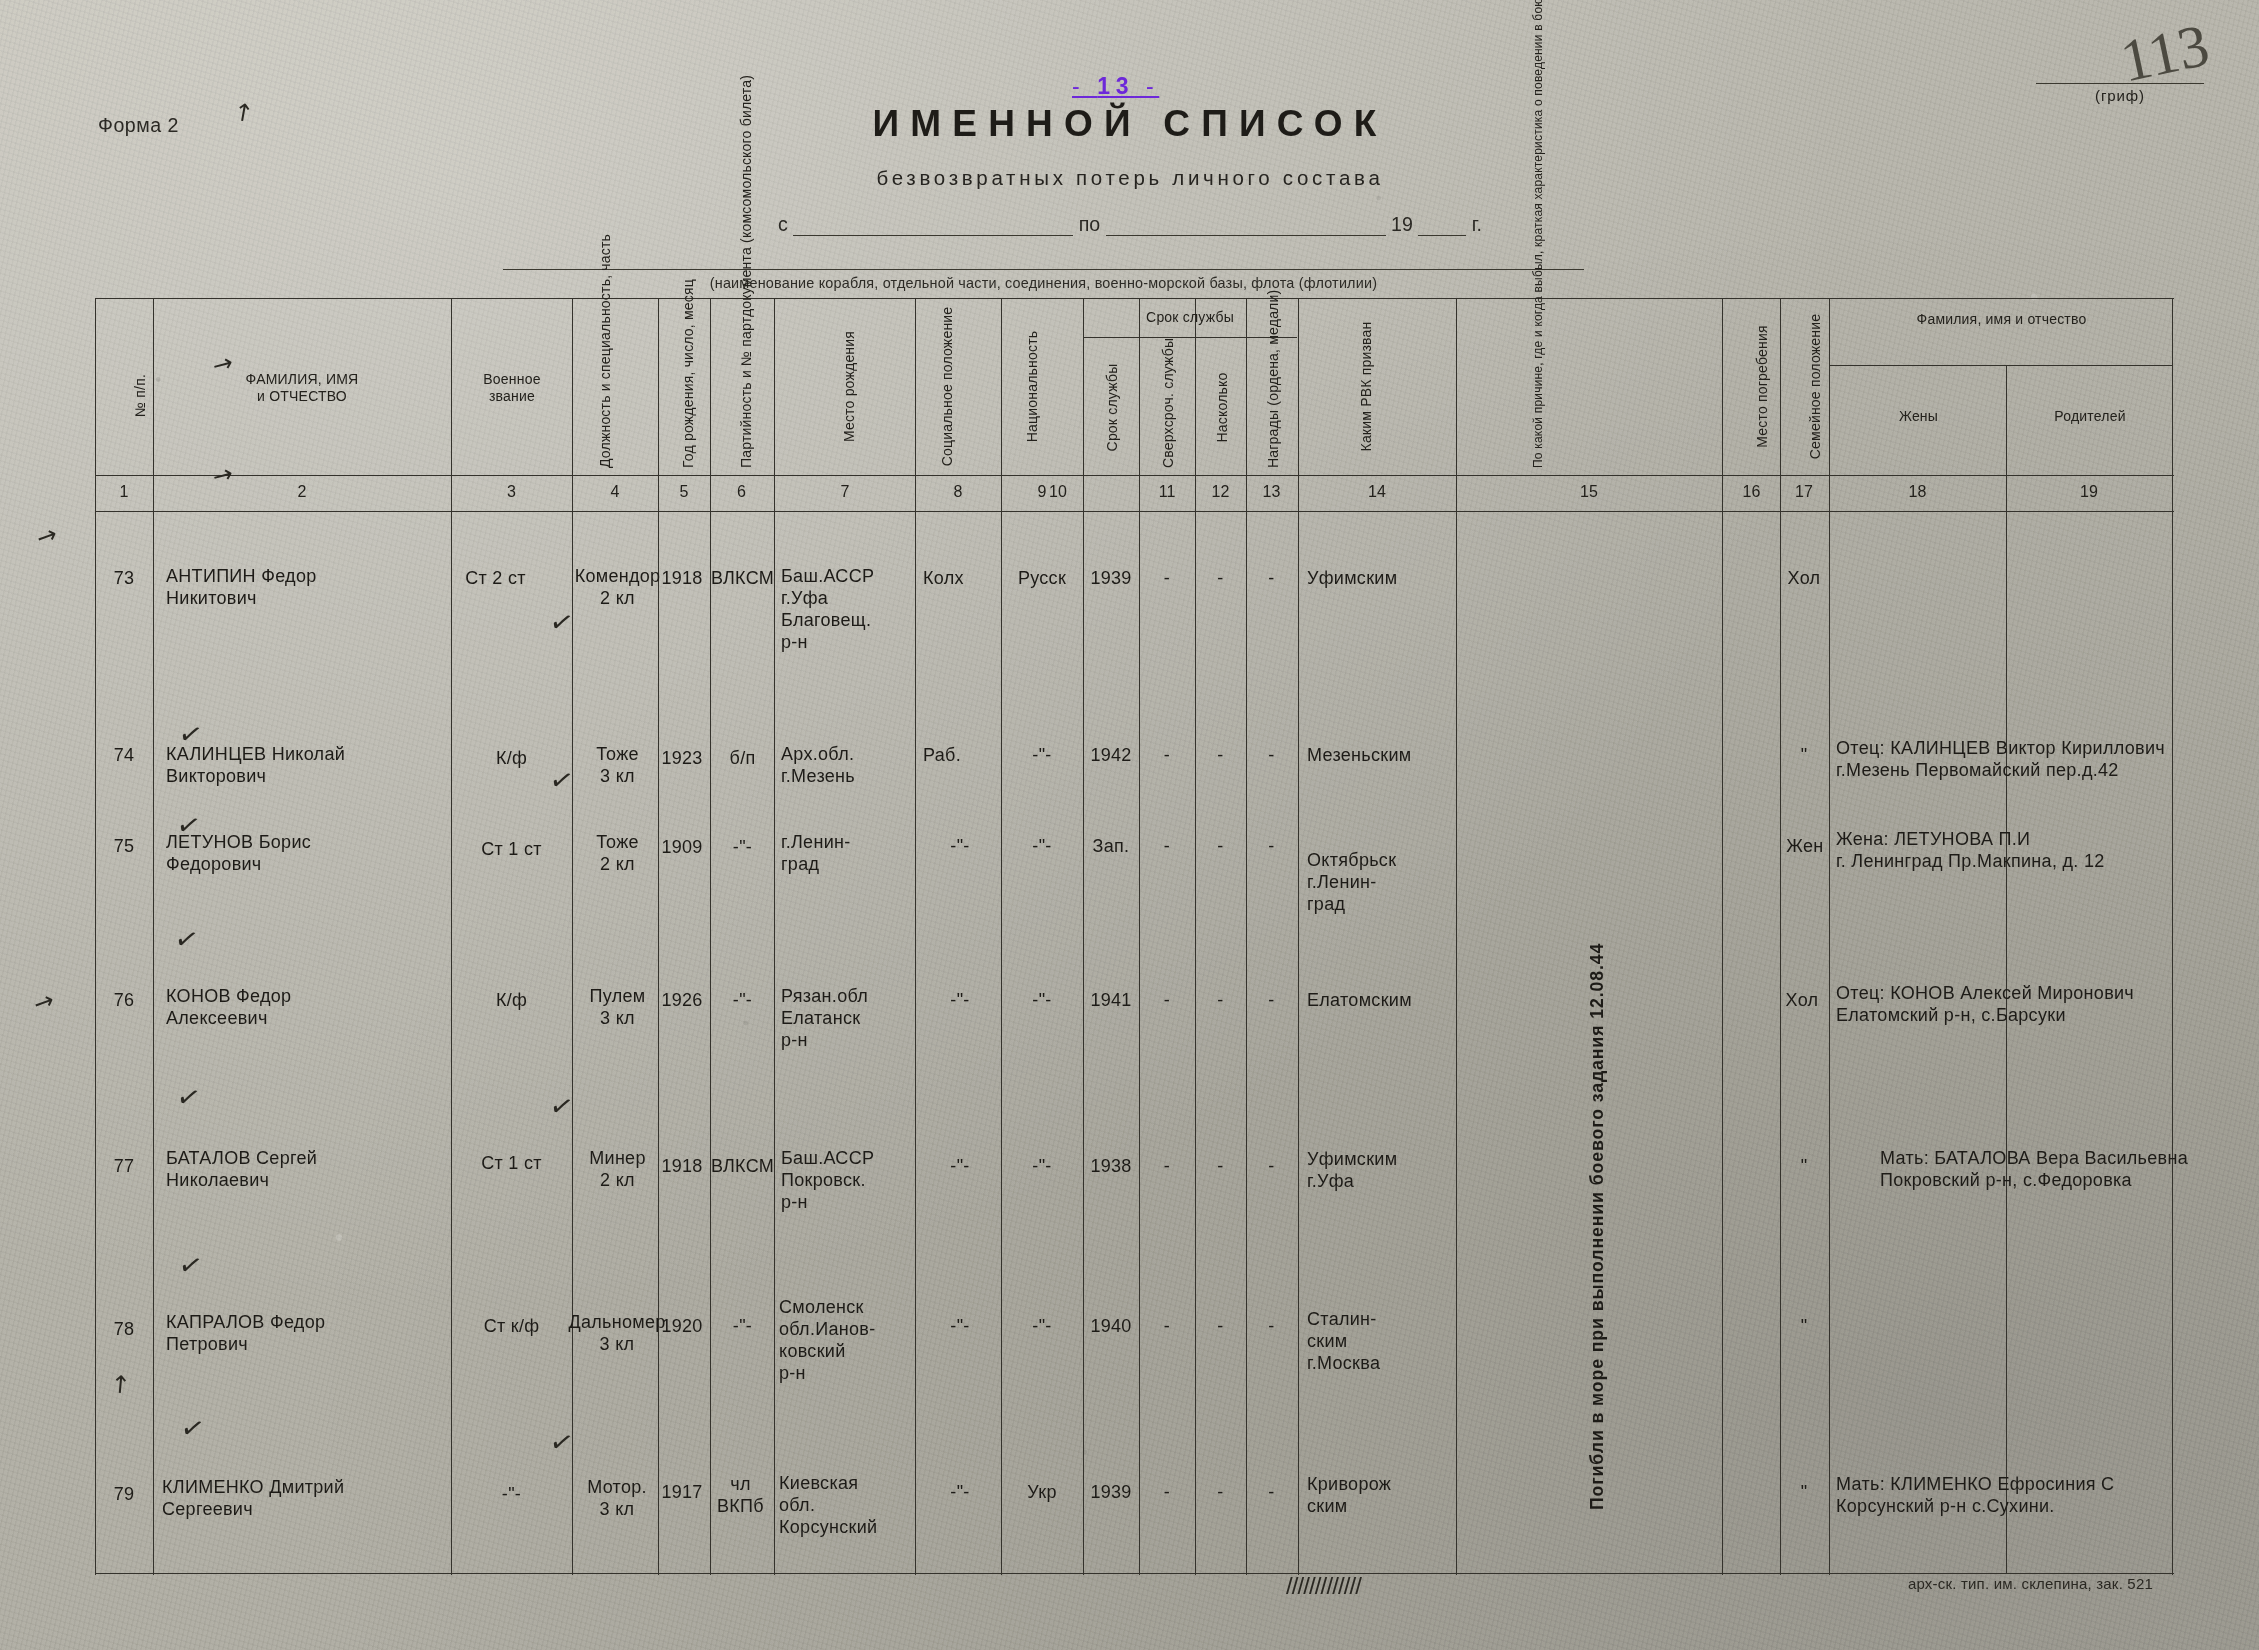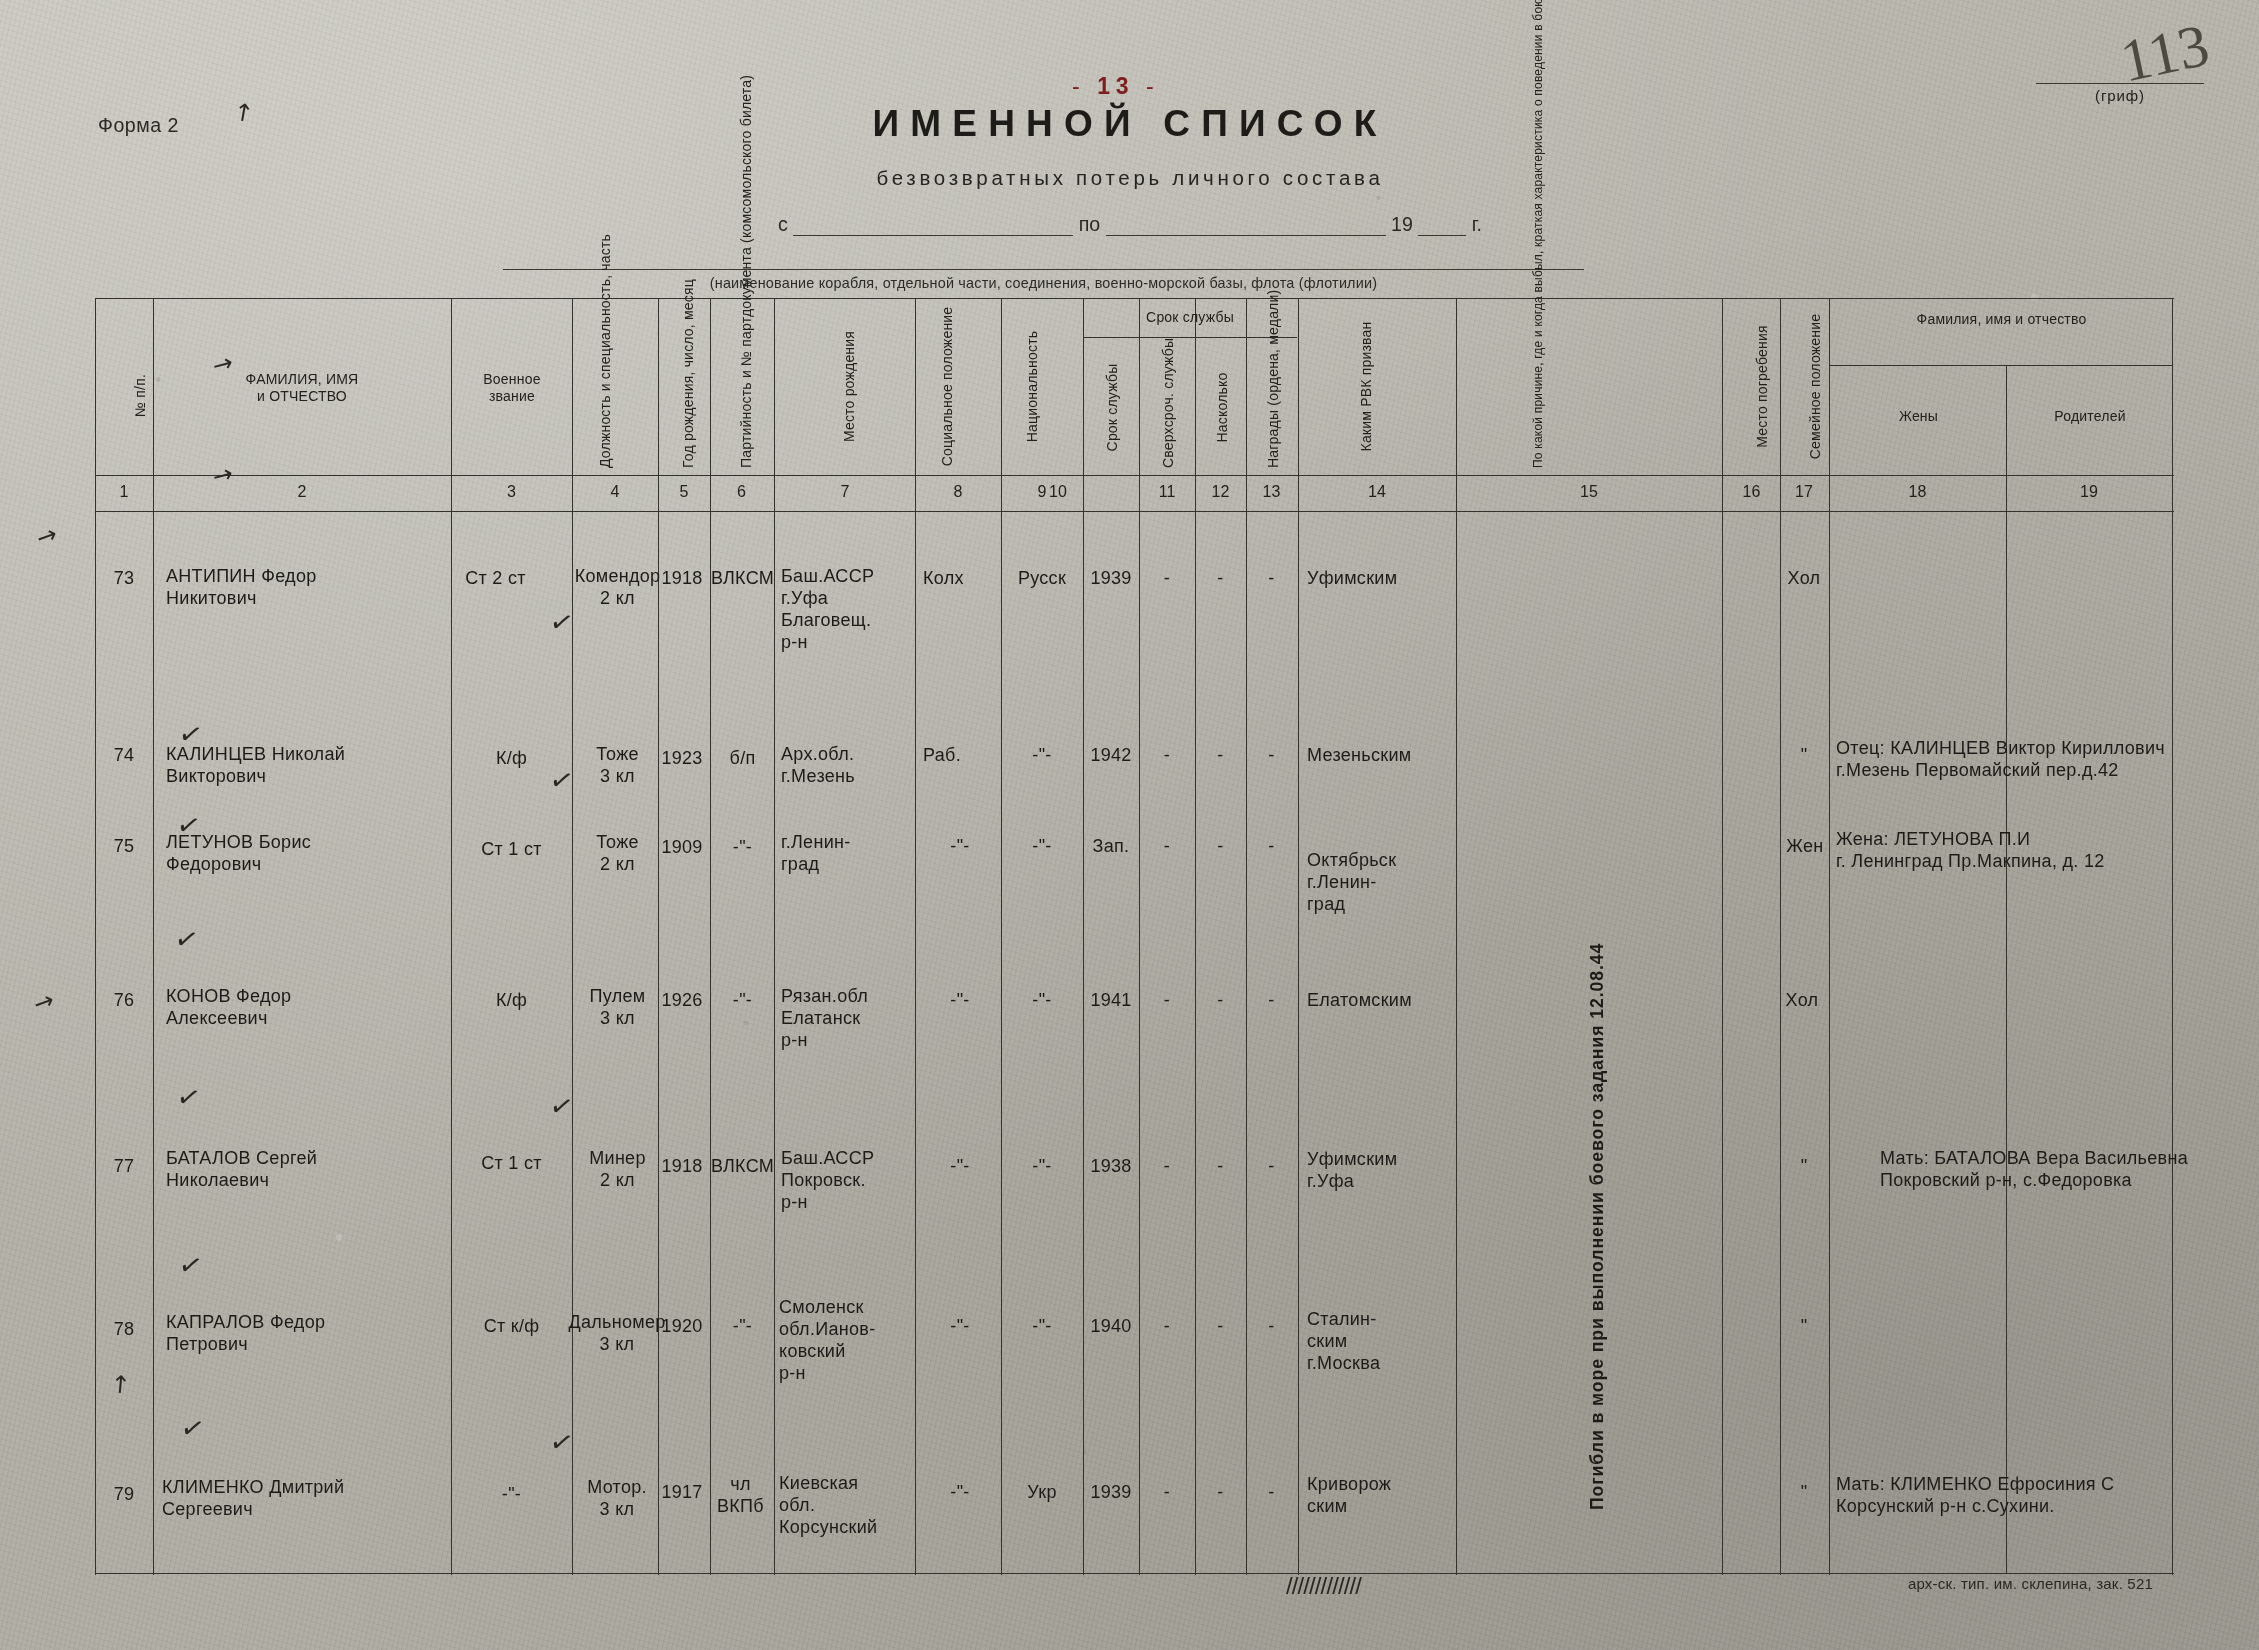--- a/index.html
+++ b/index.html
@@ -31,21 +31,21 @@
       radial-gradient(circle at 82% 47%, rgba(0,0,0,.09) 0 1.9px, transparent 2.8px),
       radial-gradient(circle at 48% 88%, rgba(0,0,0,.07) 0 1.9px, transparent 2.8px),
       radial-gradient(circle at 15% 75%, rgba(255,255,255,.18) 0 2.8px, transparent 3.7px),
       radial-gradient(circle at 90% 18%, rgba(255,255,255,.15) 0 2.8px, transparent 3.7px);
     pointer-events:none;
   }
   .sheet{position:absolute;inset:0;}
 
   
   .forma{position:absolute;left:98px;top:114px;font-size:19.6px;letter-spacing:0.5px;color:#2b2924;}
-  .pagenum{position:absolute;left:1072px;top:73px;font-size:23px;letter-spacing:5.6px;font-weight:bold;color:#7f1d1d;}
+  .pagenum{position:absolute;left:1072px;top:73px;font-size:23px;letter-spacing:5.6px;font-weight:bold;color:#6d28d9;text-decoration:underline;}
   .pagenum .dash{font-weight:normal;}
   .title{
     position:absolute;left:0;right:0;top:103px;text-align:center;
     font-size:37px;letter-spacing:11.2px;font-weight:bold;color:#1e1c18;
   }
   .subtitle{
     position:absolute;left:0;right:0;top:166px;text-align:center;
     font-size:20.5px;letter-spacing:3.7px;color:#262420;
   }
   .period{
@@ -294,20 +294,22 @@
 Елатанск
 р-н</div>
     <div class="cell c" style="left:824px;top:692px;width:82px;">-"-</div>
     <div class="cell c" style="left:906px;top:692px;width:82px;">-"-</div>
     <div class="cell c" style="left:988px;top:692px;width:56px;">1941</div>
     <div class="cell c" style="left:1044px;top:692px;width:56px;">-</div>
     <div class="cell c" style="left:1100px;top:692px;width:51px;">-</div>
     <div class="cell c" style="left:1151px;top:692px;width:51px;">-</div>
     <div class="cell" style="left:1212px;top:692px;width:154px;white-space:pre-line;">Елатомским</div>
     <div class="cell c" style="left:1678px;top:692px;width:58px;">Хол</div>
+    <div class="cell" style="left:1741px;top:685px;width:373px;white-space:pre-line;">Отец: КОНОВ Алексей Миронович
+Елатомский р-н, с.Барсуки</div>
 
     <div class="cell c" style="left:0;top:858px;width:58px;">77</div>
     <div class="cell" style="left:71px;top:850px;width:280px;white-space:pre-line;">БАТАЛОВ Сергей
         Николаевич</div>
     <div class="cell c" style="left:356px;top:855px;width:121px;">Ст 1 ст</div>
     <div class="cell c" style="left:474px;top:850px;width:97px;white-space:pre-line;">Минер
 2 кл</div>
     <div class="cell c" style="left:559px;top:858px;width:56px;">1918</div>
     <div class="cell c" style="left:612px;top:858px;width:71px;">ВЛКСМ</div>
     <div class="cell" style="left:686px;top:850px;width:144px;white-space:pre-line;">Баш.АССР

